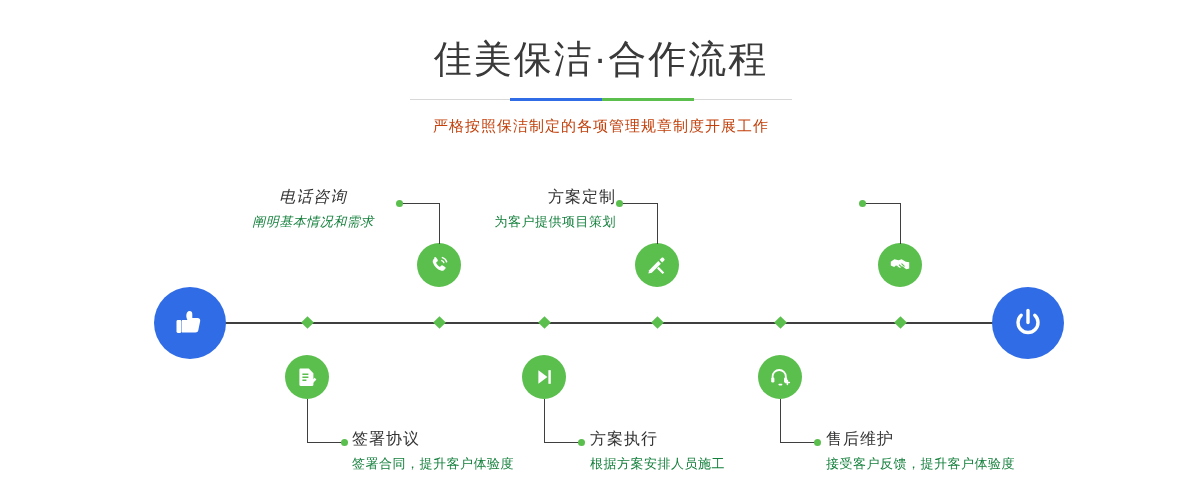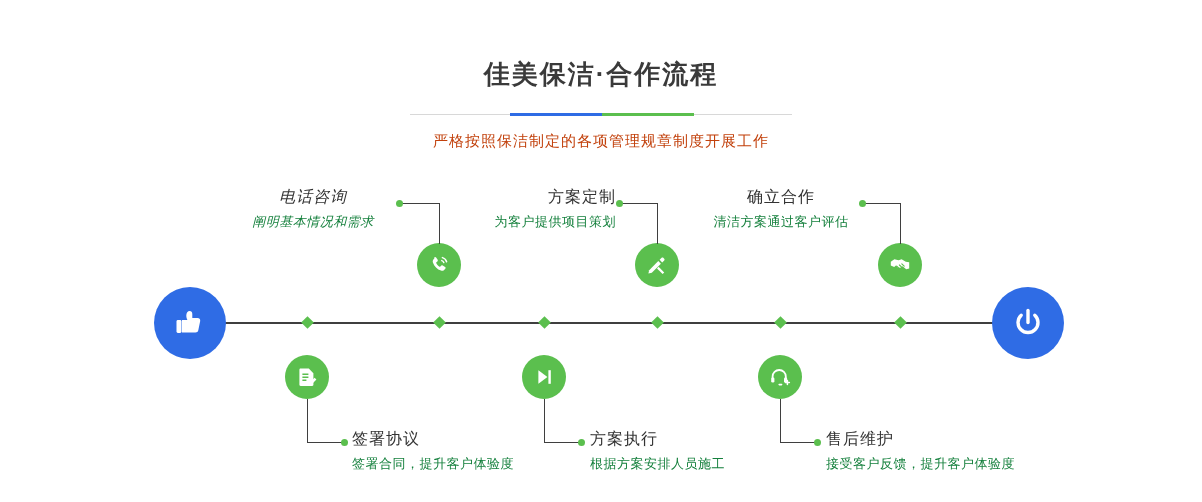--- a/index.html
+++ b/index.html
@@ -22,25 +22,25 @@
 
   
   .header {
     position: absolute;
     top: 0;
     left: 0;
     width: 1202px;
     text-align: center;
   }
   .title {
-    margin-top: 51px;
-    font-size: 26px;
+    margin-top: 36px;
+    font-size: 38px;
     letter-spacing: 2px;
     color: #3a3a3a;
-    font-weight: bold;
+    font-weight: normal;
     line-height: 46px;
   }
   .rule-wrap {
     position: relative;
     width: 382px;
     height: 3px;
     margin: 16px auto 0 auto;
   }
   .rule-base {
     position: absolute;
@@ -280,24 +280,20 @@
       <span>
         <svg width="24" height="24" viewBox="0 0 24 24">
           <path fill="#ffffff" d="M2.8 8.8l3.6-2.6 4.2 1 3-1 4.2 2.6 3.4.4v6.4l-3 .6-3.6-3-2.4 1.6-2.6-.4-1.4-2.2-2 1.8-3.4-1.6z"></path>
           <path d="M9 13.4l2 2M11.4 12l2.2 2.2M13.8 10.8l2.4 2.4" stroke="#5bbf4e" stroke-width="1.1" fill="none" stroke-linecap="round"></path>
         </svg>
       </span>
     </div>
     <div class="vline" style="left:900px; top:203px; height:41px;"></div>
     <div class="hline" style="left:863px; top:203px; width:38px;"></div>
     <div class="dot" style="left:859px; top:200px;"></div>
-    <div class="label above" style="left:706px; top:186px; width:150px; text-align:center;">
-      <div class="lab-title">确立合作</div>
-      <div class="lab-desc">清洁方案通过客户评估</div>
-    </div>
 
     <div class="diamond" style="left:776px; top:318px;"></div>
     <div class="node" style="left:758px; top:355px;">
       <span>
         <svg width="24" height="24" viewBox="0 0 24 24">
           <path d="M4.6 13.2v-1.6a6.6 6.6 0 0 1 13.2 0v1.6" fill="none" stroke="#ffffff" stroke-width="1.8" stroke-linecap="round"></path>
           <rect x="3.2" y="12.4" width="3.2" height="5.2" rx="1.4" fill="#ffffff"></rect>
           <rect x="16" y="12.4" width="3.2" height="5.2" rx="1.4" fill="#ffffff"></rect>
           <path d="M11.2 19.6h2.4" stroke="#ffffff" stroke-width="1.6" stroke-linecap="round"></path>
           <path d="M19.4 15.6v4M17.4 17.6h4" stroke="#ffffff" stroke-width="1.5" stroke-linecap="round"></path>

